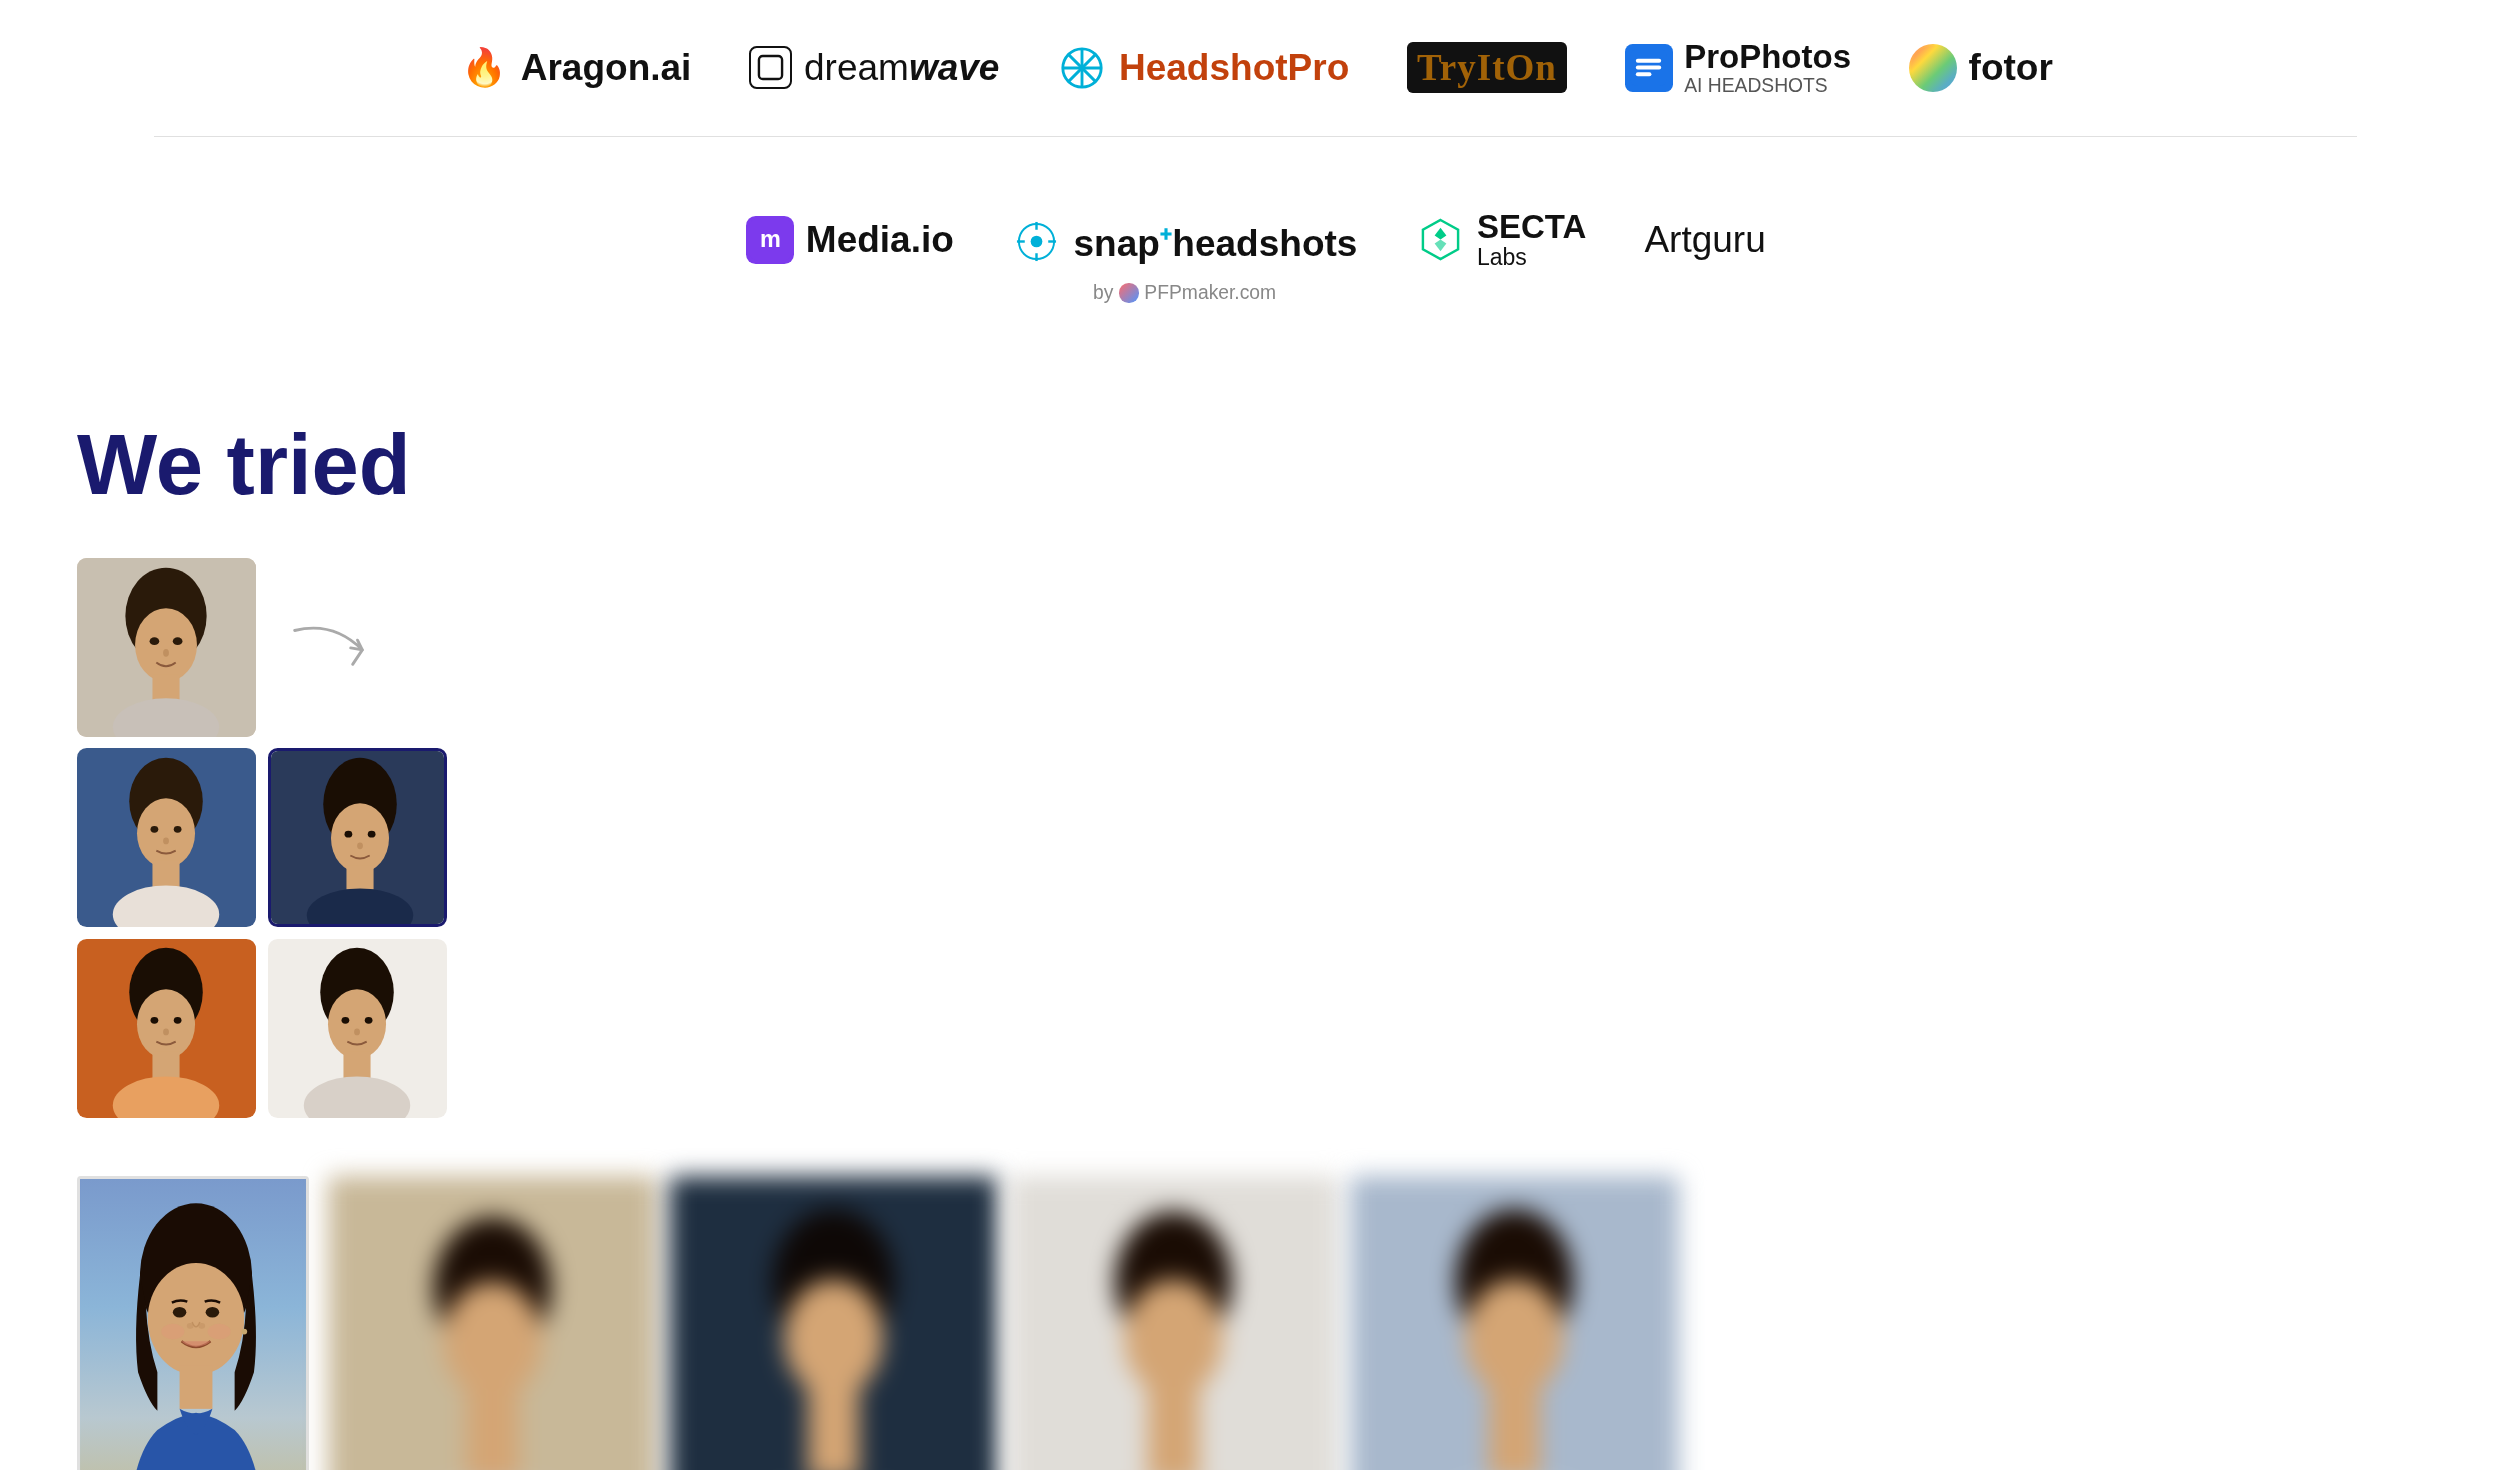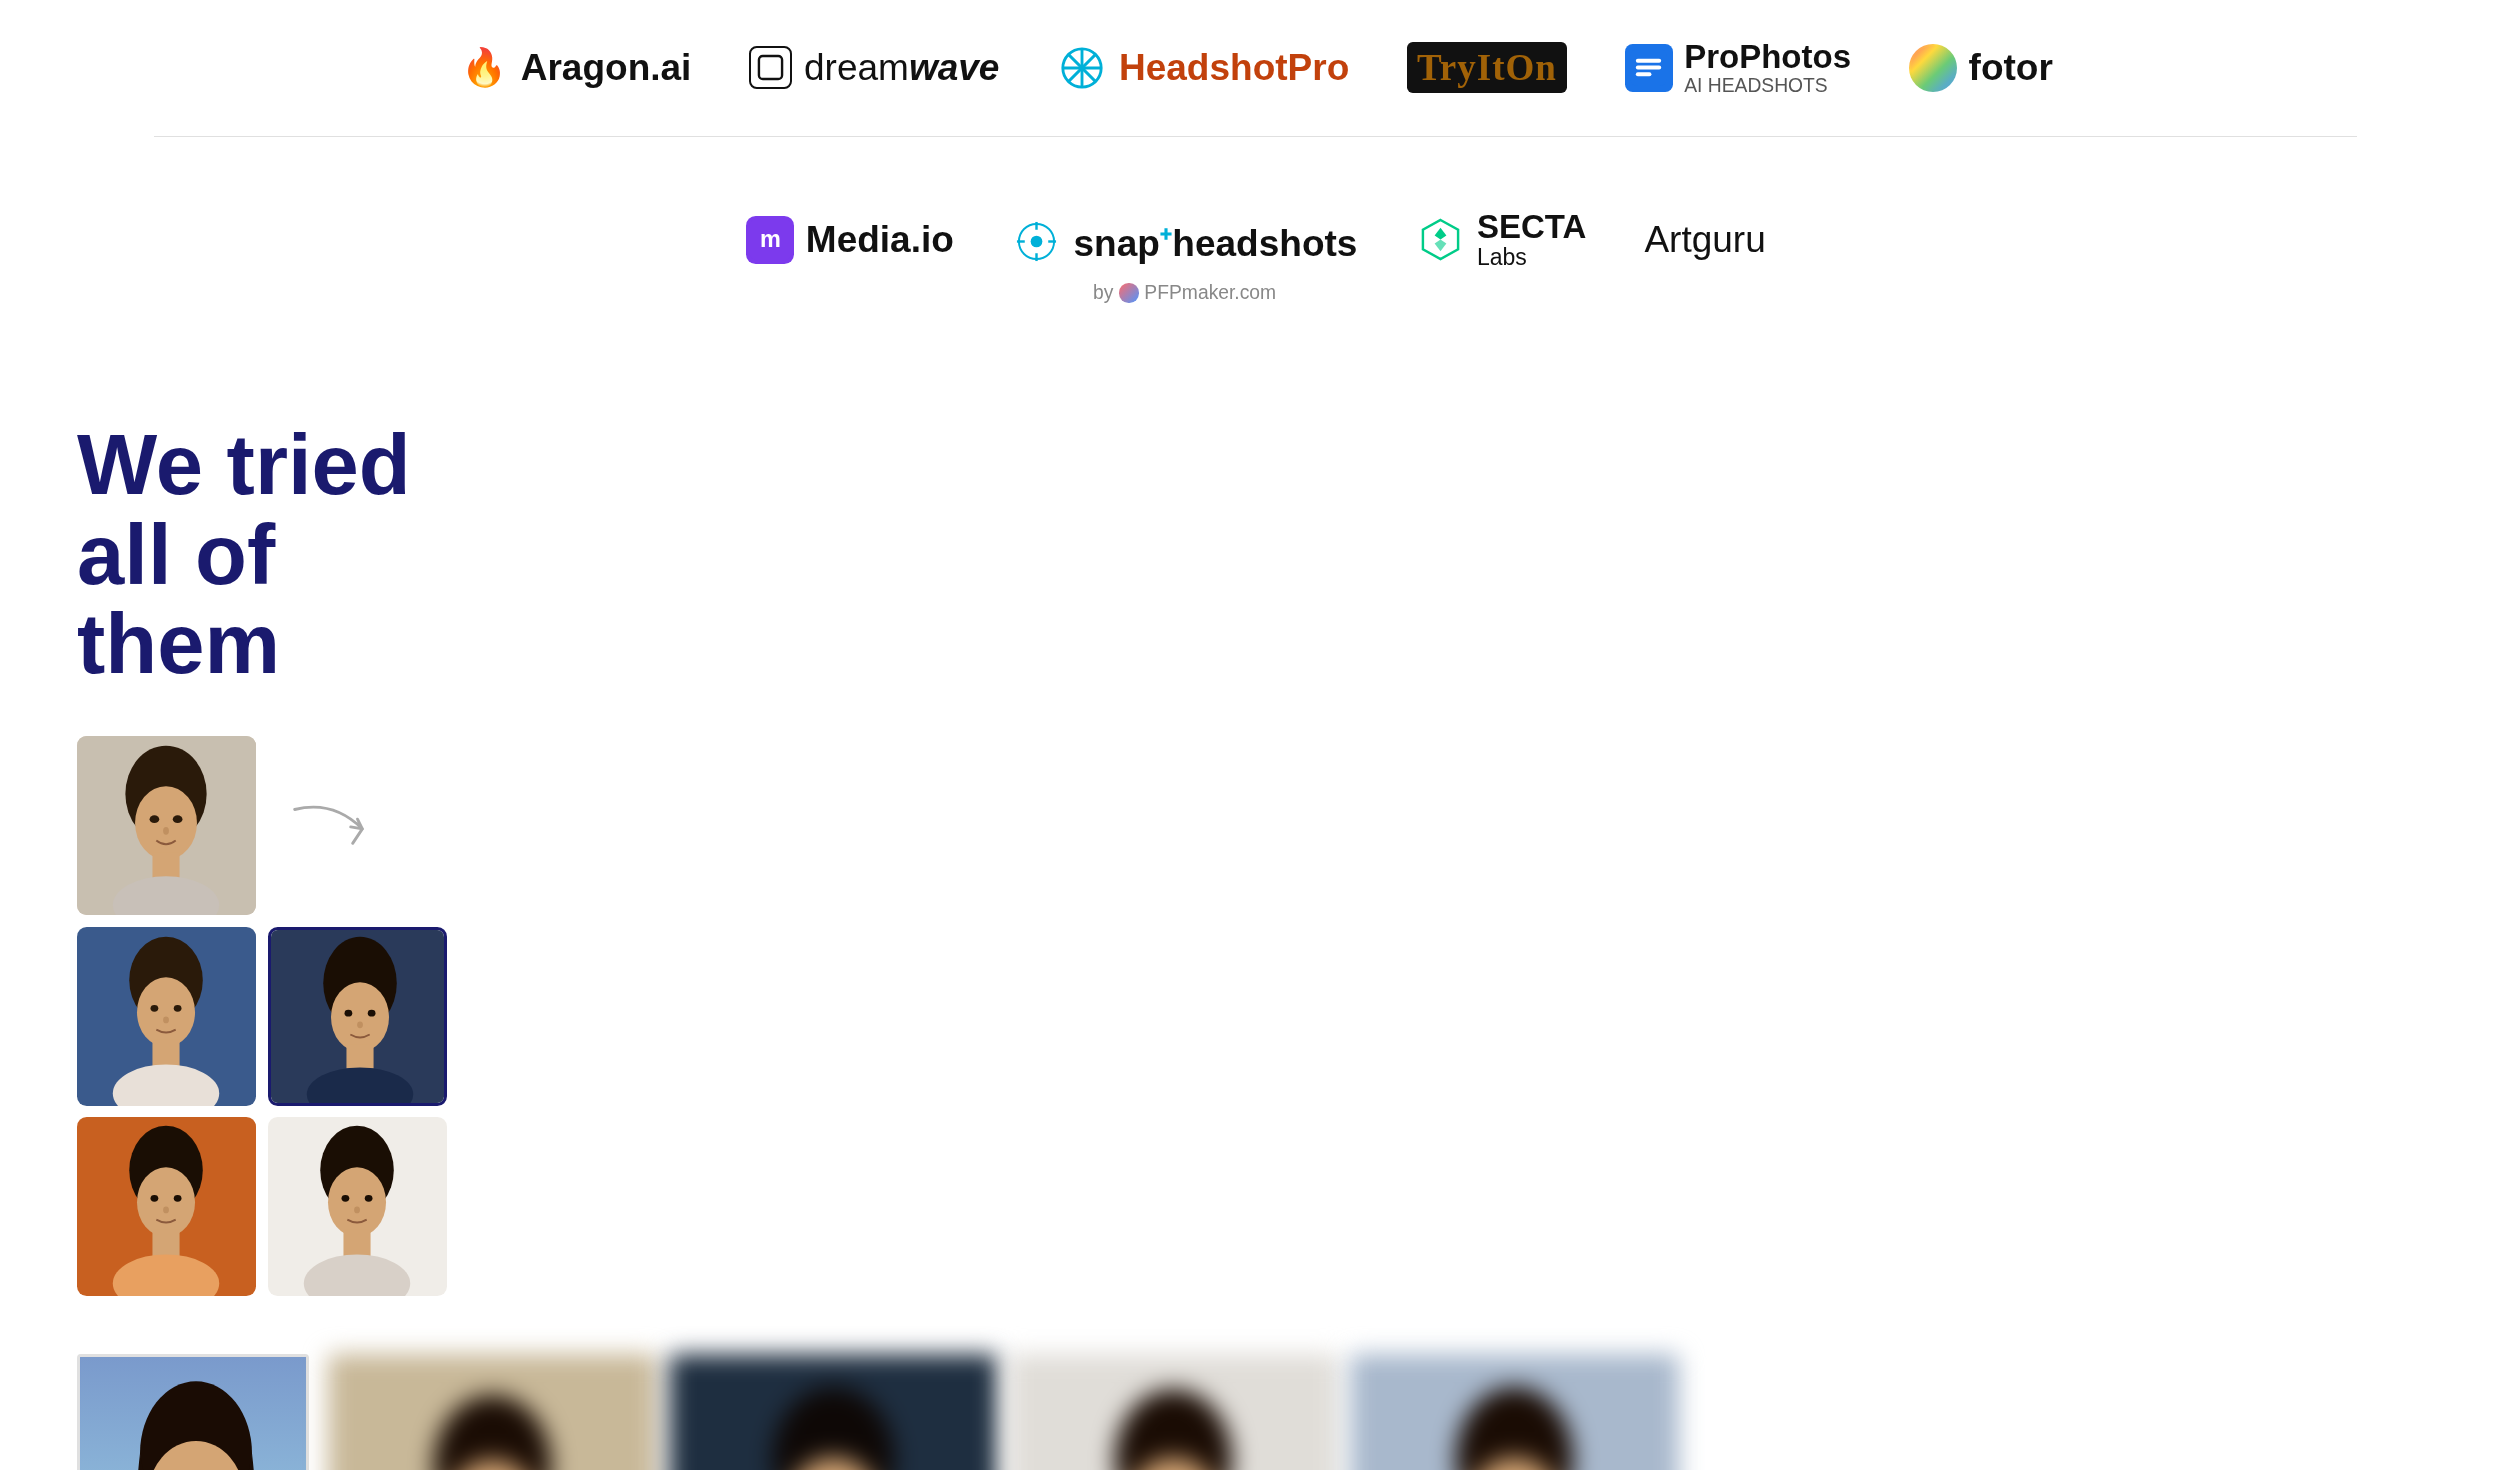--- a/index.html
+++ b/index.html
@@ -398,21 +398,20 @@
     </div>
 
   </div>
 </div>
 
 <div class="main-content">
 
   <div class="left-section">
     <h1 class="headline">
       <span>We tried</span><br>
-      <span>all of them</span>
     </h1>
 
     <div class="original-photo-container">
       <div class="photo-thumb">
         
         <svg width="179" height="179" viewBox="0 0 185 185">
           <rect width="185" height="185" fill="#c8bfb0"></rect>
 
           <ellipse cx="92" cy="60" rx="42" ry="50" fill="#2a1a0a"></ellipse>
 

